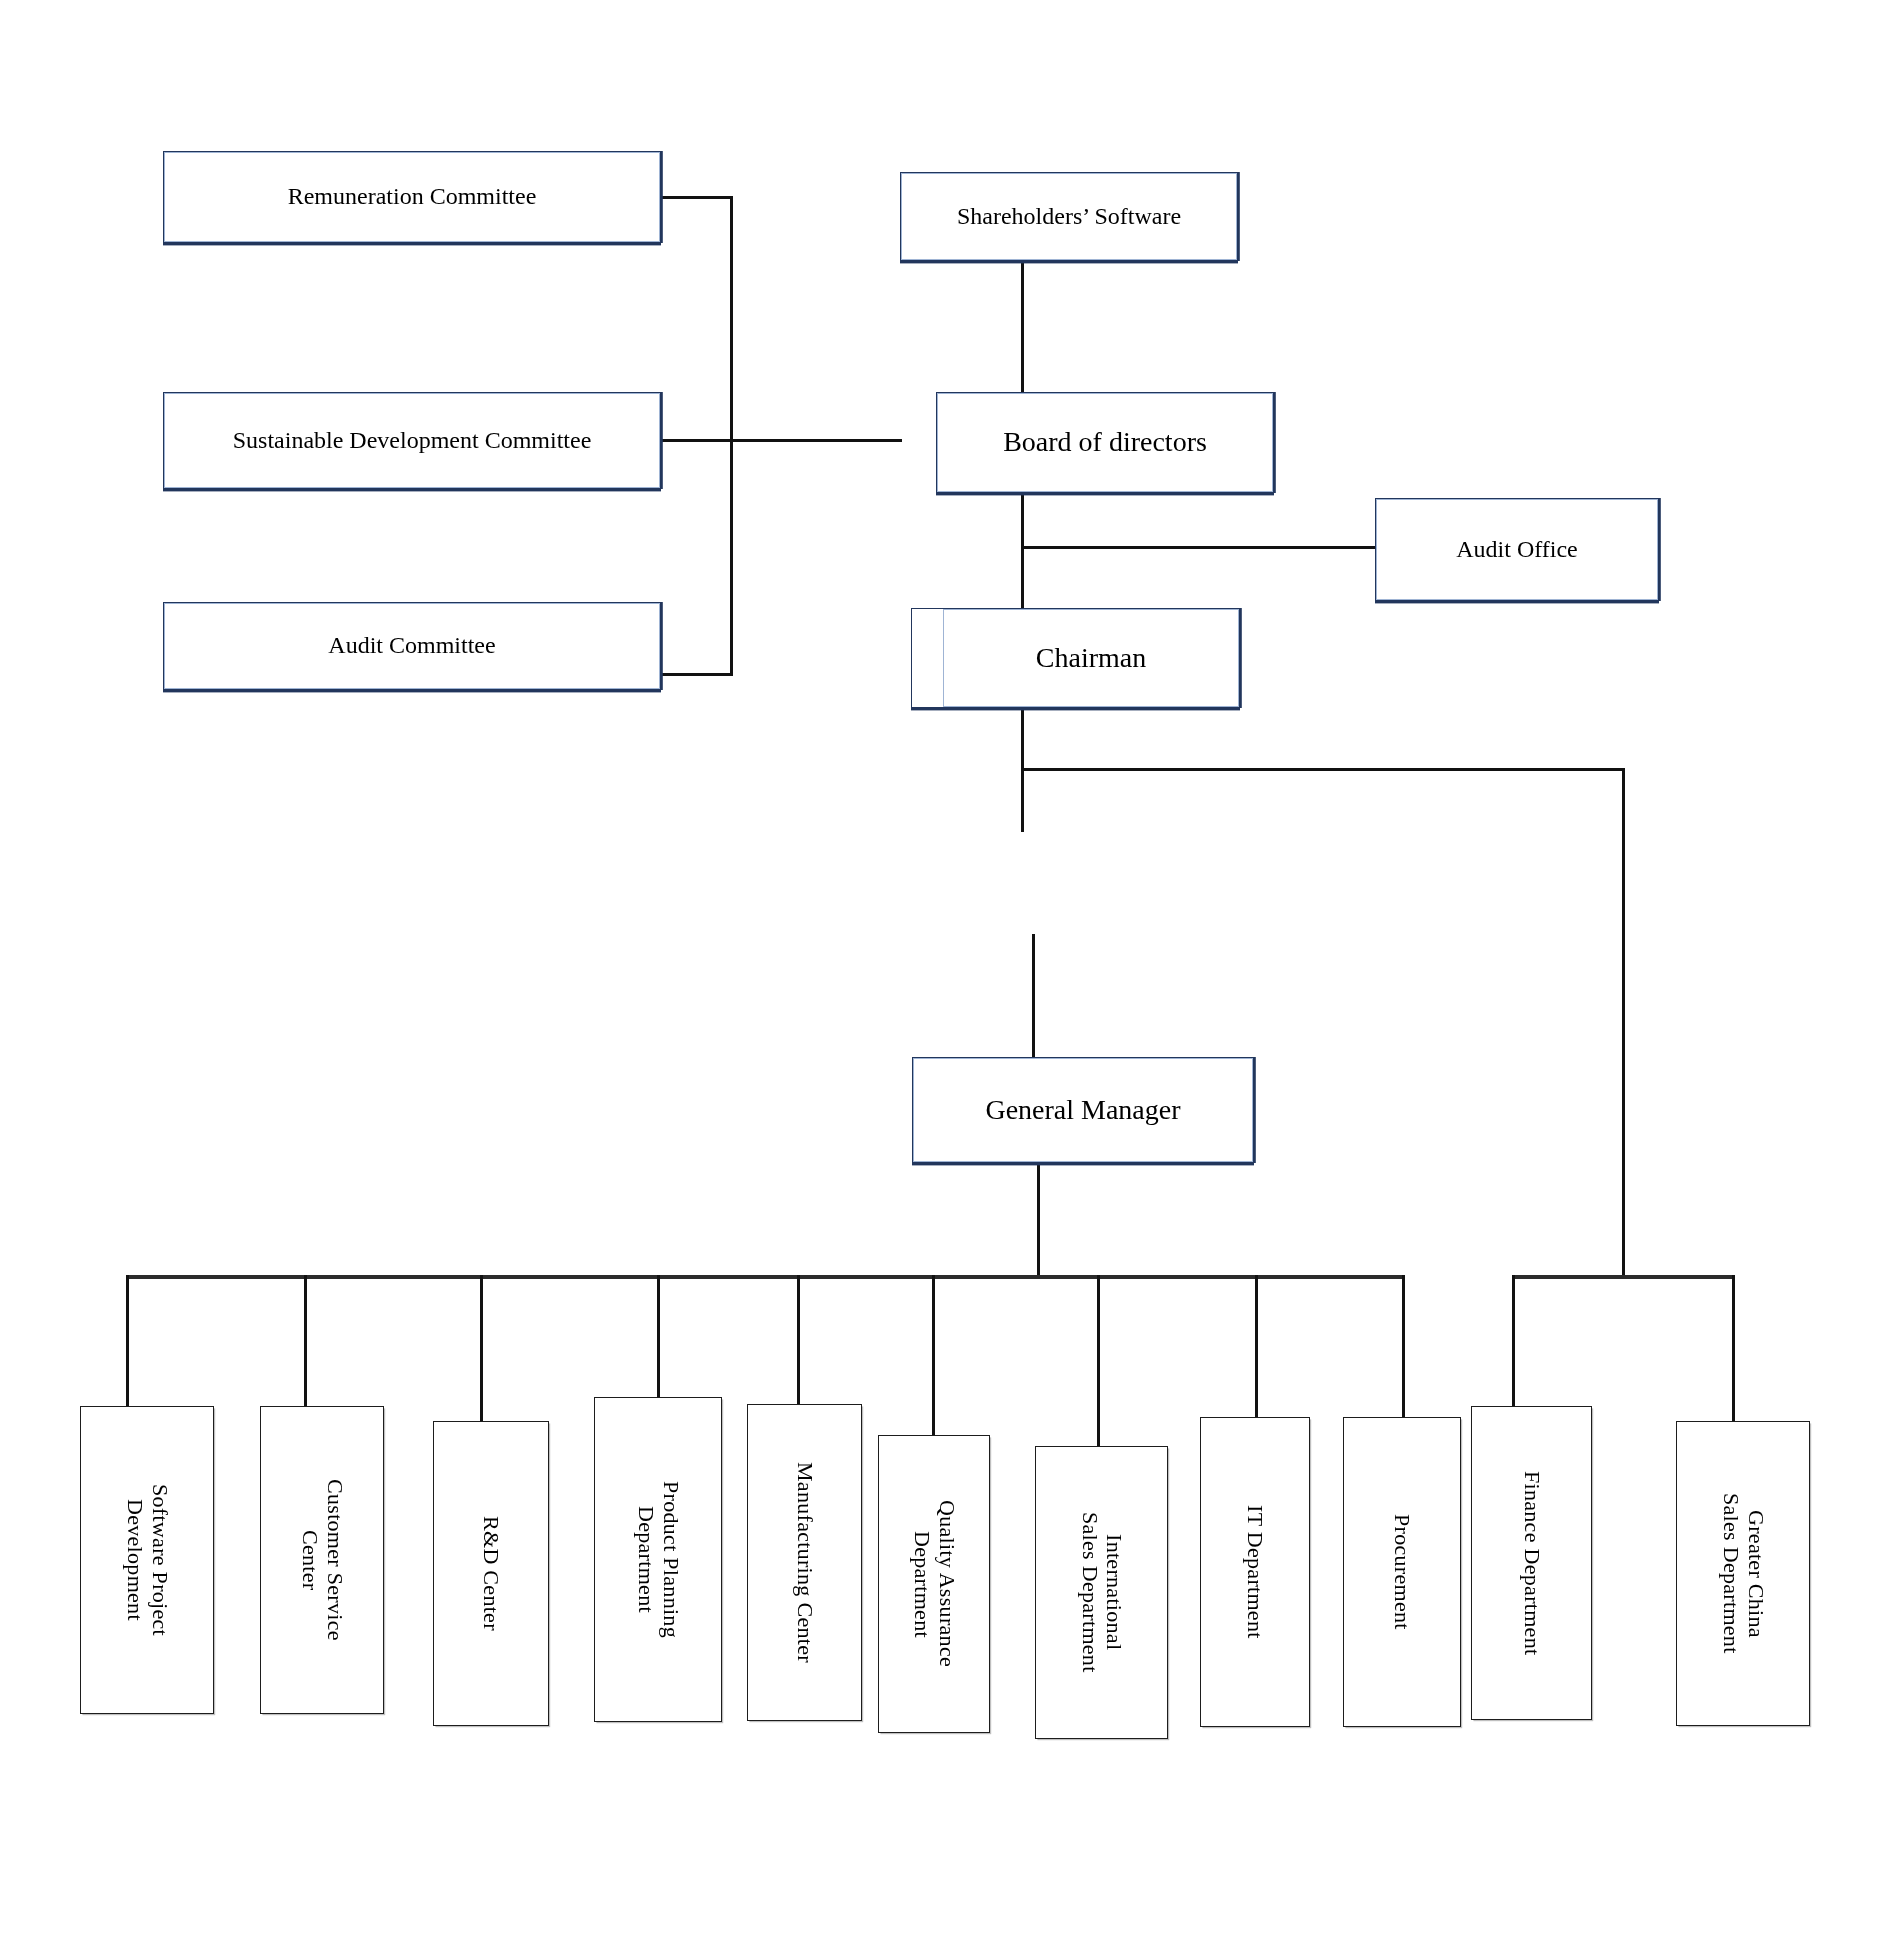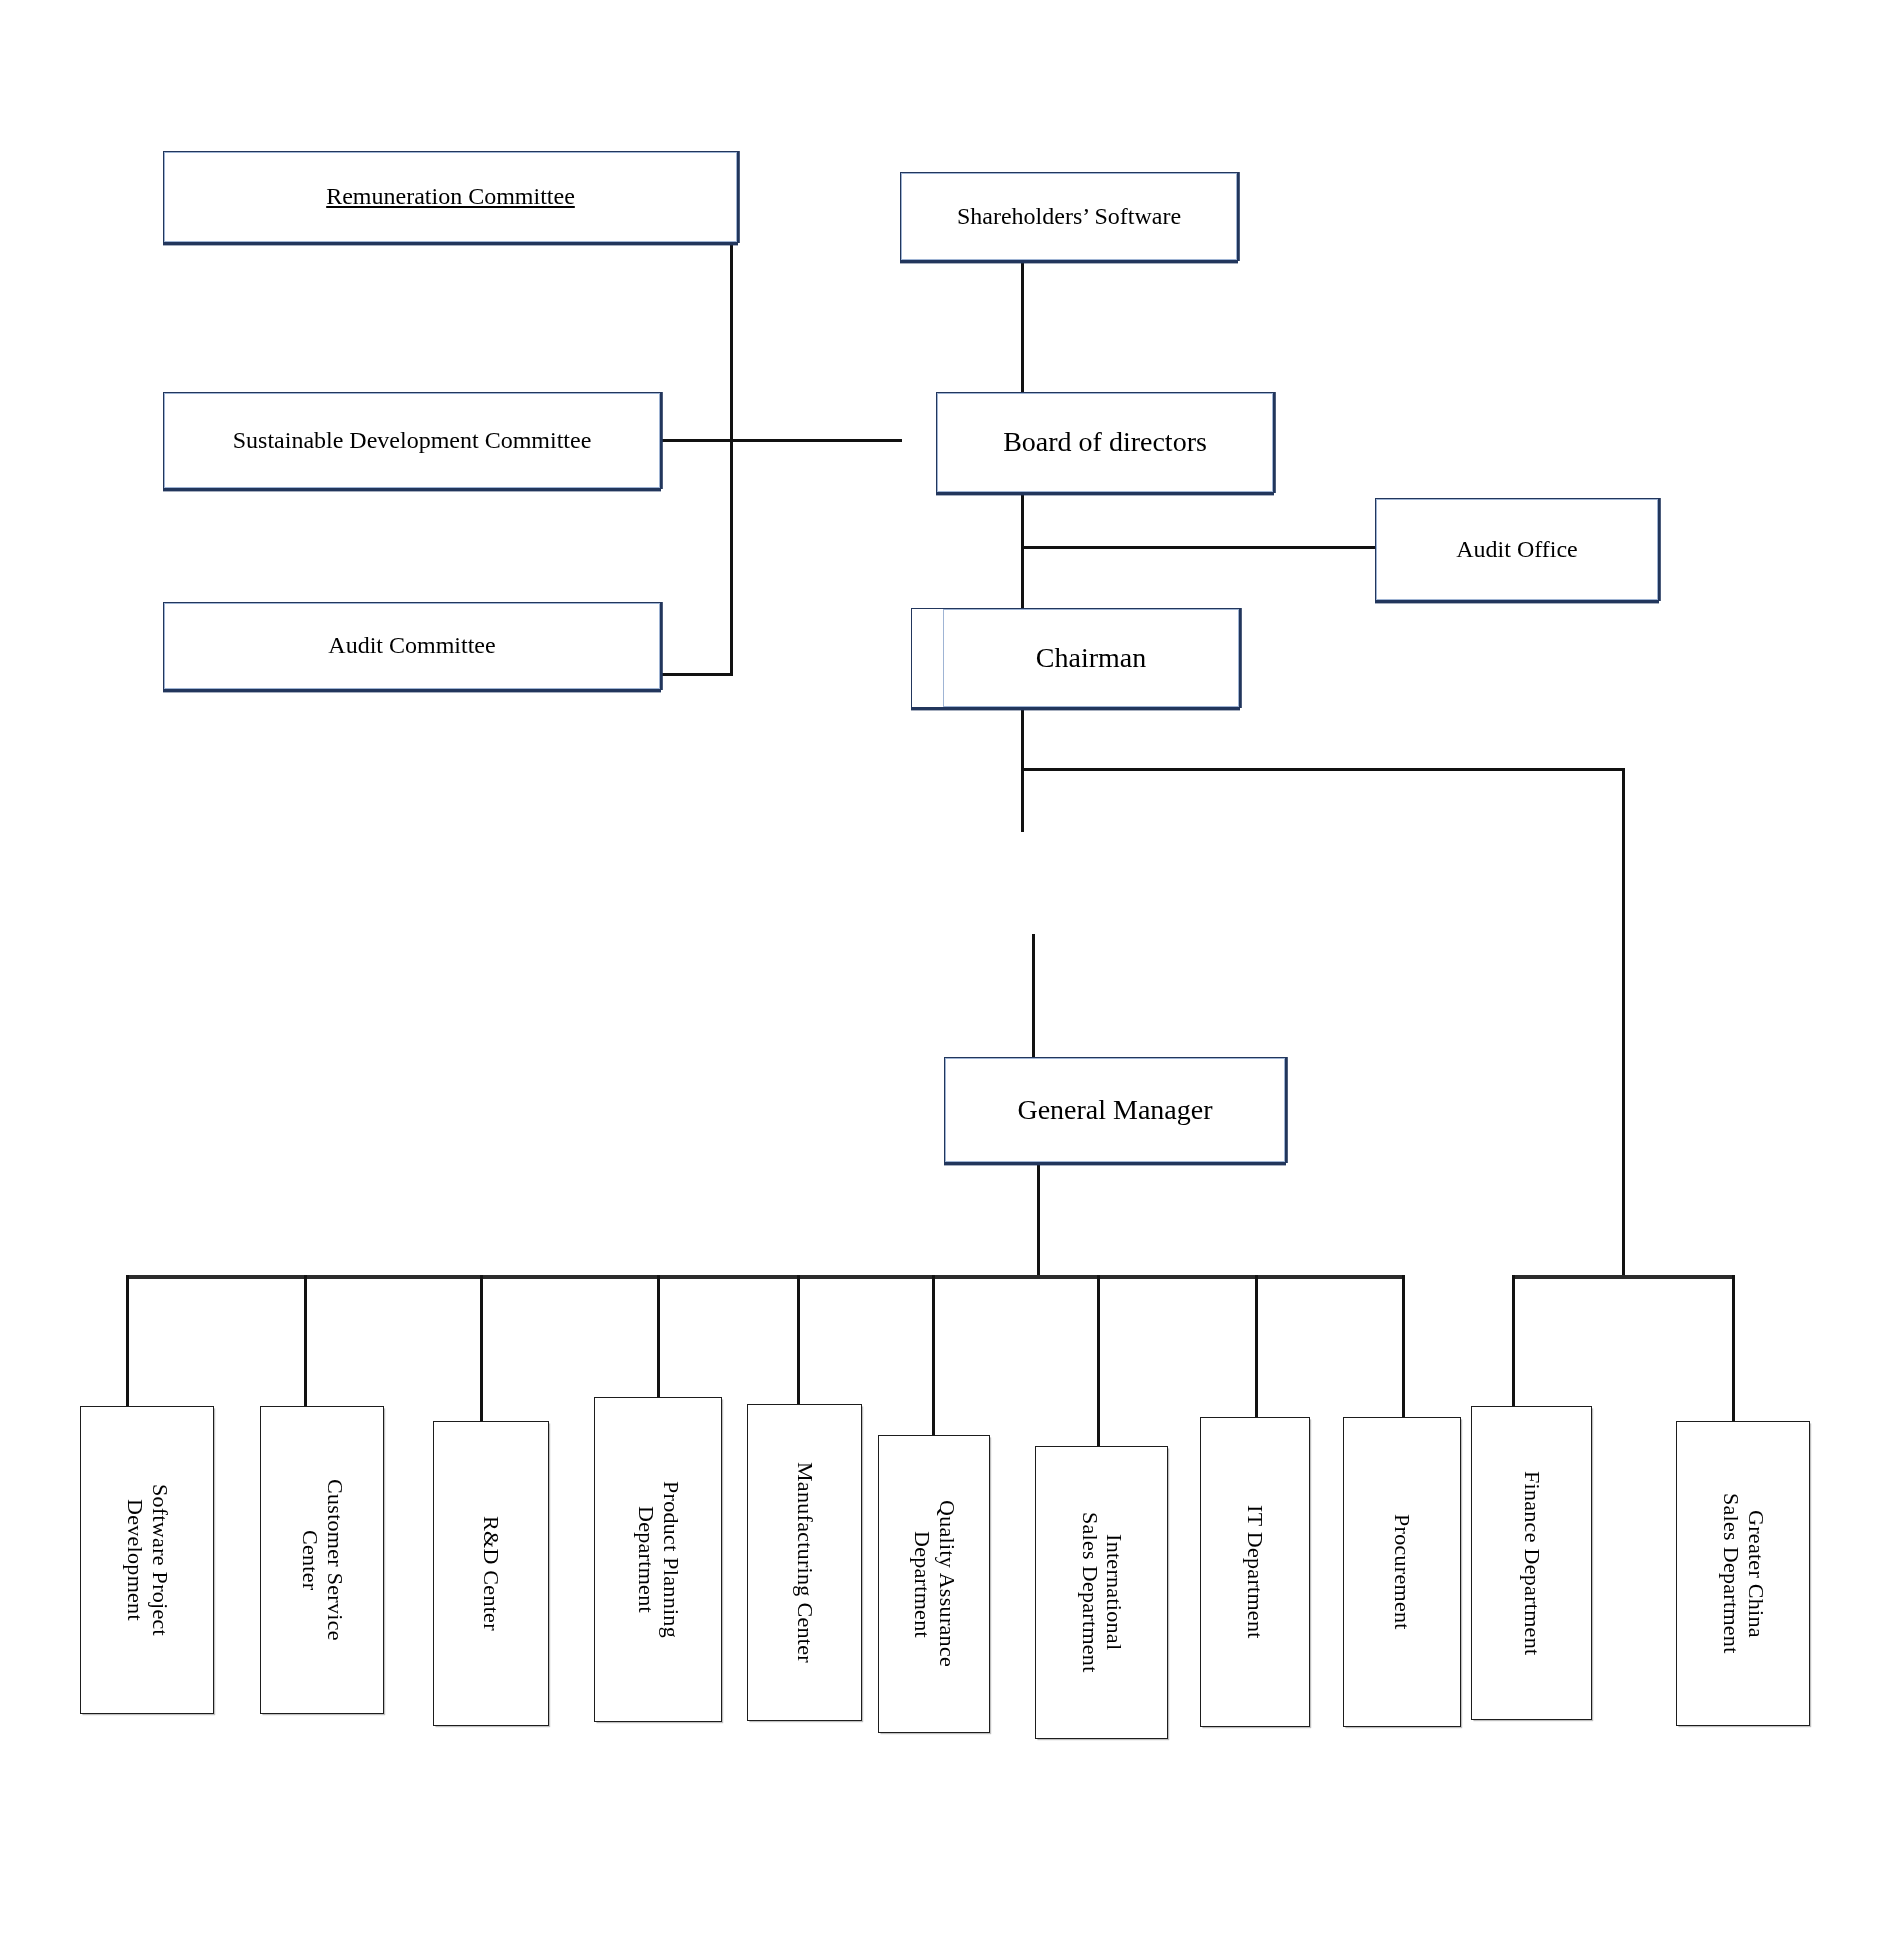--- a/index.html
+++ b/index.html
@@ -93,21 +93,21 @@
   <div class="ln v" style="left:657px;top:1275px;height:127px;"></div>
   <div class="ln v" style="left:797px;top:1275px;height:134px;"></div>
   <div class="ln v" style="left:932px;top:1275px;height:164px;"></div>
   <div class="ln v" style="left:1097px;top:1275px;height:175px;"></div>
   <div class="ln v" style="left:1255px;top:1275px;height:147px;"></div>
   <div class="ln v" style="left:1402px;top:1275px;height:147px;"></div>
 
   <div class="ln v" style="left:1512px;top:1275px;height:136px;"></div>
   <div class="ln v" style="left:1732px;top:1275px;height:151px;"></div>
 
-  <div class="node exec" style="left:163px;top:151px;width:575px;height:92px;text-decoration:underline;">
+  <div class="node exec" style="left:163px;top:151px;width:498px;height:92px;">
     <div class="inner">
       <span class="lbl med">Remuneration Committee</span>
     </div>
   </div>
 
   <div class="node exec" style="left:163px;top:392px;width:498px;height:97px;justify-content:center;">
     <div class="inner">
       <span class="lbl med">Sustainable Development Committee</span>
     </div>
   </div>
@@ -136,21 +136,21 @@
     </div>
   </div>
 
   <div class="node exec" style="left:911px;top:608px;width:329px;height:100px;padding-left:31px;">
     <div class="inner">
       <span class="lbl big">Chairman</span>
     </div>
   </div>
 
 
-  <div class="node exec" style="left:912px;top:1057px;width:342px;height:106px;margin-left:32px;">
+  <div class="node exec" style="left:912px;top:1057px;width:342px;height:106px;">
     <div class="inner">
       <span class="lbl big">General Manager</span>
     </div>
   </div>
 
   <div class="node dept" style="left:80px;top:1406px;width:134px;height:308px;">
     <span class="vert">Software Project
 Development</span>
   </div>
 

